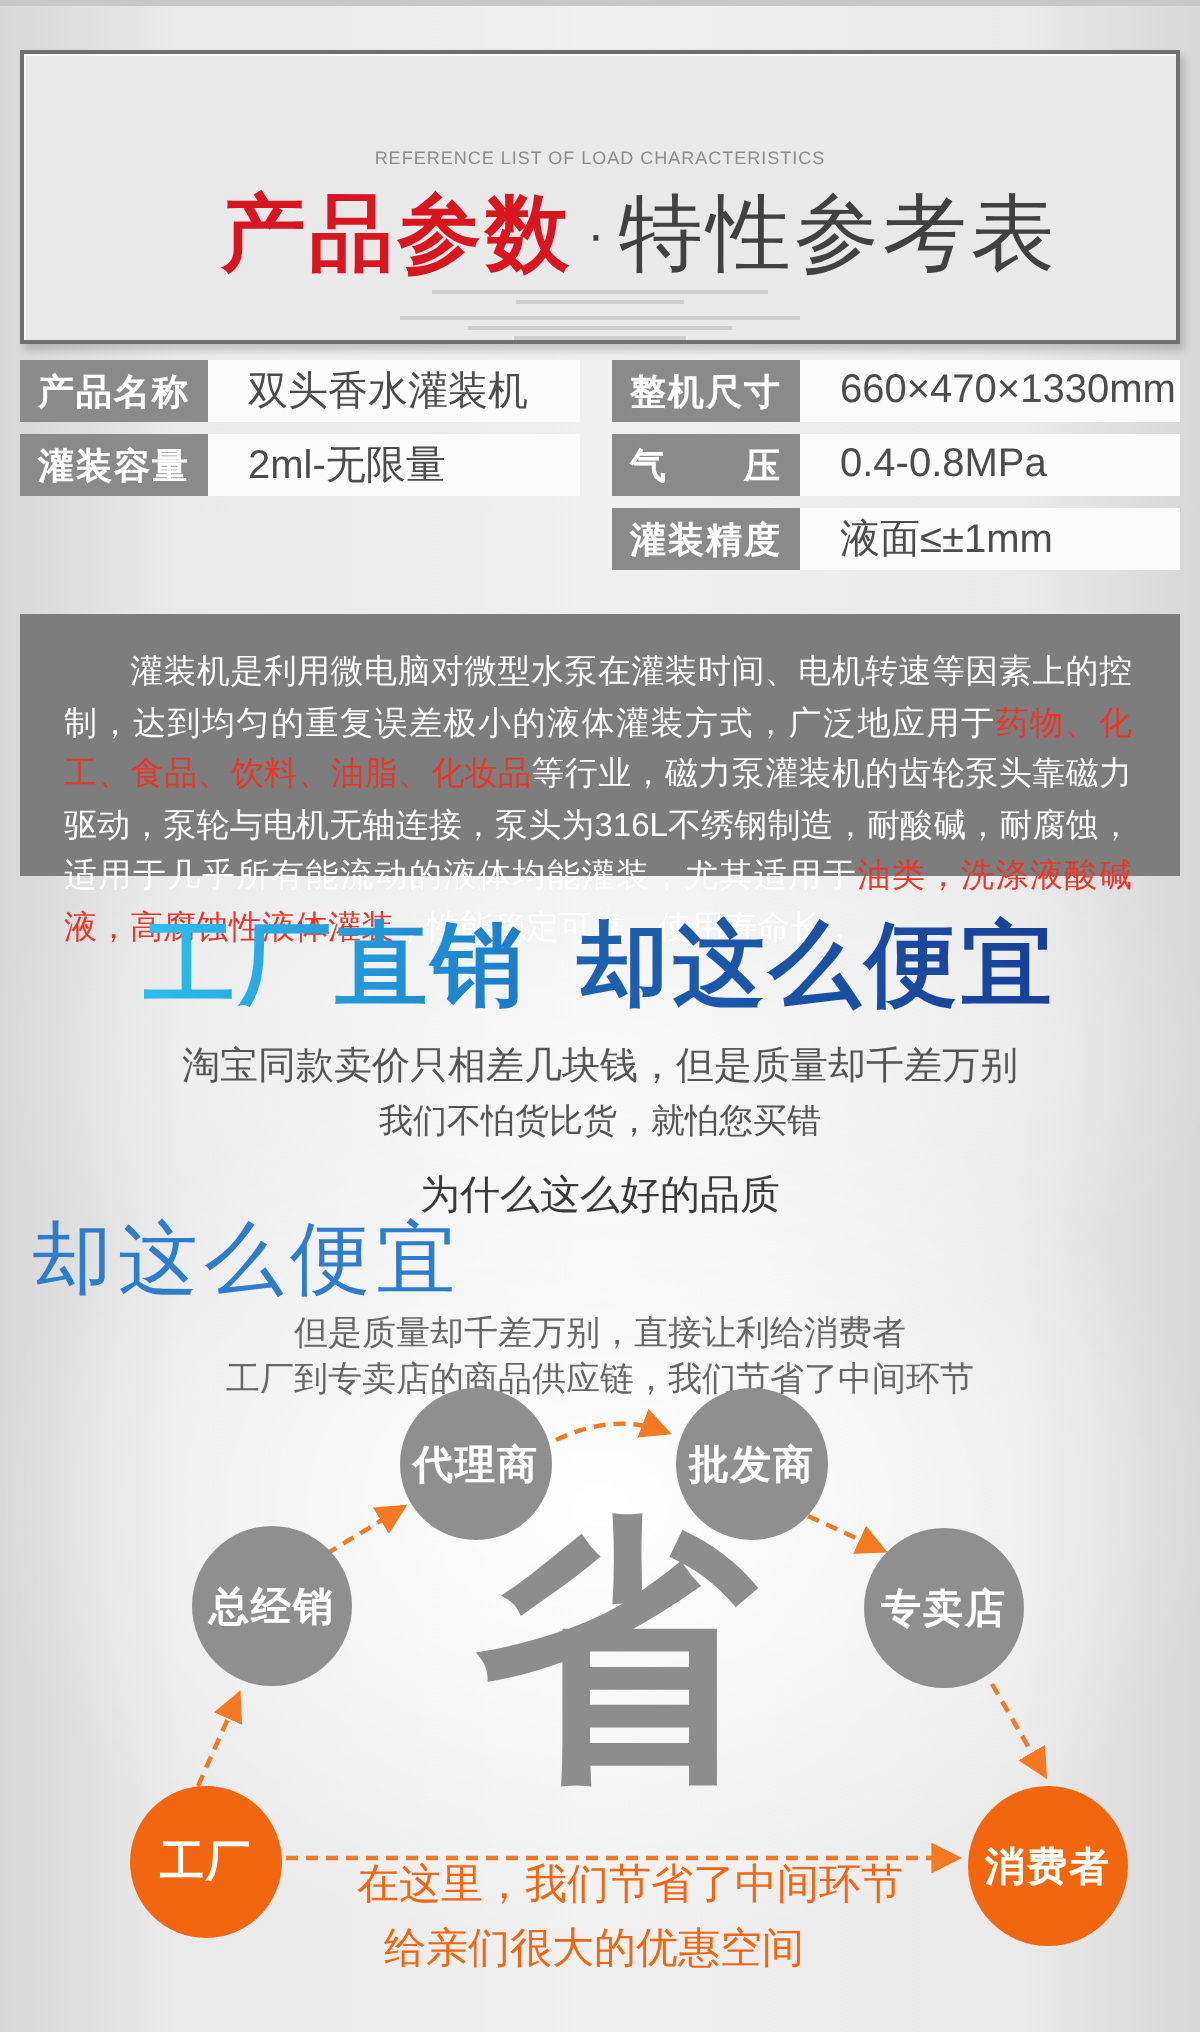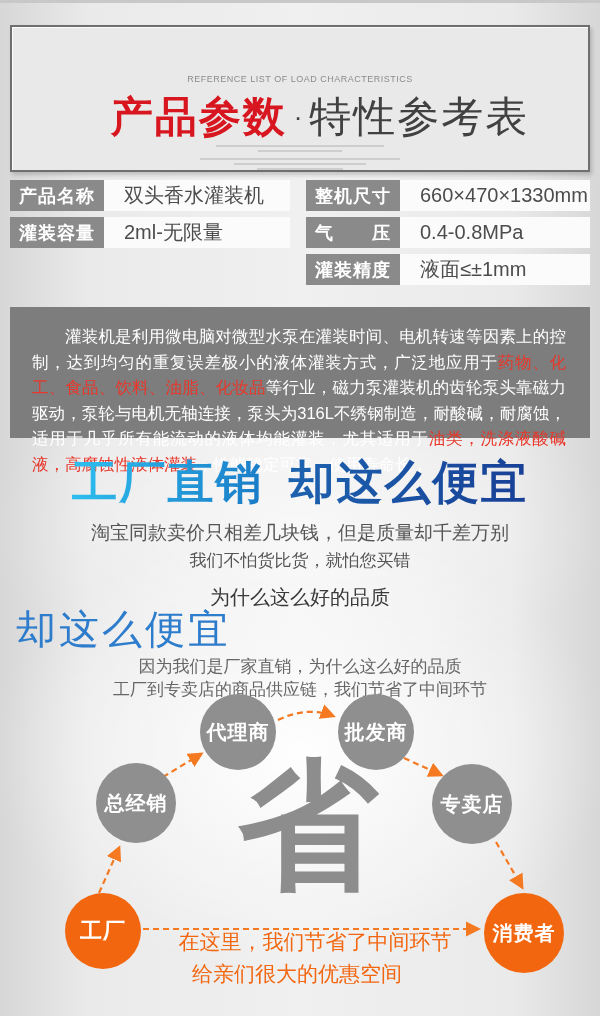--- a/index.html
+++ b/index.html
@@ -137,21 +137,21 @@
   </div>
 
   <div class="headline">
     <span class="hl-light">工厂直销</span>
     <span class="hl-dark">却这么便宜</span>
   </div>
   <div class="sub1">淘宝同款卖价只相差几块钱，但是质量却千差万别</div>
   <div class="sub2">我们不怕货比货，就怕您买错</div>
   <div class="q1">为什么这么好的品质</div>
   <div class="q2">却这么便宜</div>
-  <div class="a1">因为我们是厂家直销，为什么这么好的品质</div>
+  <div class="a1">但是质量却千差万别，直接让利给消费者</div>
   <div class="a2">工厂到专卖店的商品供应链，我们节省了中间环节</div>
 
   <div class="save-char">省</div>
 
   <svg class="arrows" viewBox="0 0 600 326" xmlns="http://www.w3.org/2000/svg">
     <defs>
       <marker id="ah" viewBox="0 0 10 10" refX="8" refY="5" markerWidth="7" markerHeight="7" orient="auto-start-reverse">
         <path d="M0,0 L10,5 L0,10 z" fill="#f47920"></path>
       </marker>
     </defs>

